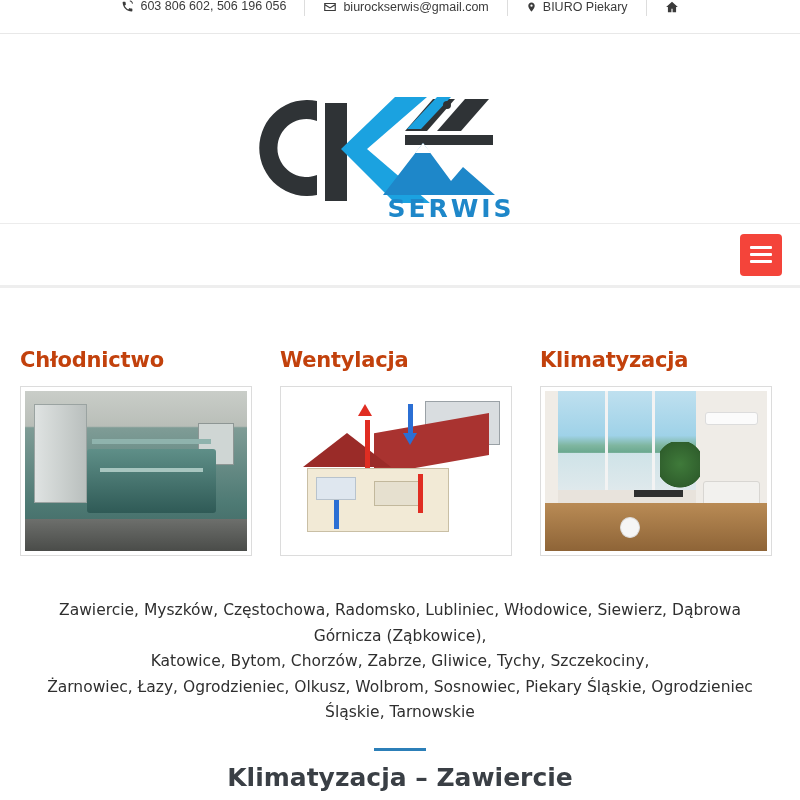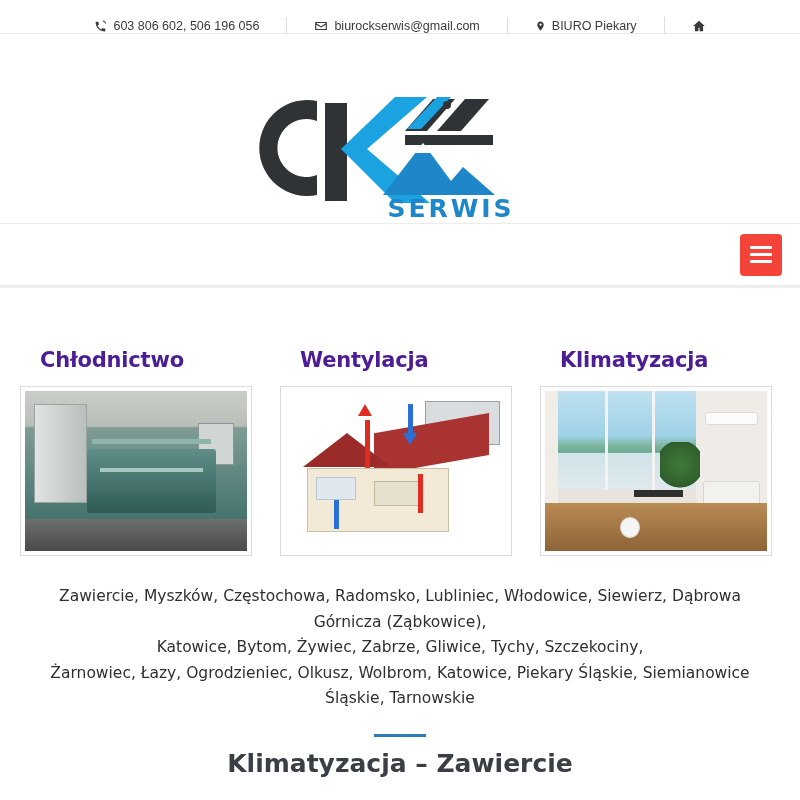--- a/index.html
+++ b/index.html
@@ -10,23 +10,23 @@
     font-family: "Liberation Sans", sans-serif;
     overflow: hidden;
   }
   .page { width: 800px; height: 800px; position: relative; background: #fff; }
 
   
   .topbar {
     height: 34px;
     border-bottom: 1px solid #e8e8e8;
     display: flex;
-    align-items: flex-end;
+    align-items: flex-start;
     justify-content: center;
-    gap: 13px;
+    gap: 4px;
     font-size: 12.5px;
     color: #3b3b3b;
   }
   .topbar-item {
     display: flex;
     align-items: center;
     gap: 6px;
     padding: 0 14px;
     white-space: nowrap;
     line-height: 1;
@@ -77,27 +77,26 @@
   }
 
   
   .cards {
     display: flex;
     gap: 28px;
     padding: 60px 20px 0 20px;
   }
   .card { width: 232px; }
   .card-title {
-    color: #4c1d95;
+    color: #c2410c;
     font-size: 21px;
     font-weight: bold;
     letter-spacing: -0.2px;
     margin-bottom: 14px;
     font-family: "DejaVu Sans", sans-serif;
-    margin-left: 20px;
   }
   .card-img {
     width: 232px;
     height: 170px;
     border: 1px solid #dcdcdc;
     padding: 4px;
     background: #fff;
     overflow: hidden;
   }
   .card-img .inner { width: 100%; height: 100%; position: relative; overflow: hidden; }
@@ -134,21 +133,21 @@
   .photo-vent .box { position: absolute; right: 3%; top: 6%; width: 34%; height: 28%; background: #d9dde0; border: 1px solid #9aa1a6; }
   .photo-vent .arrowUp { position: absolute; left: 33%; top: 8%; width: 0; height: 0; border-left: 7px solid transparent; border-right: 7px solid transparent; border-bottom: 12px solid #e02d22; }
   .photo-vent .stemUp { position: absolute; left: 36%; top: 18%; width: 5px; height: 30%; background: #e02d22; }
   .photo-vent .arrowDn { position: absolute; left: 53%; top: 26%; width: 0; height: 0; border-left: 7px solid transparent; border-right: 7px solid transparent; border-top: 12px solid #2b6fd4; }
   .photo-vent .stemDn { position: absolute; left: 55.5%; top: 8%; width: 5px; height: 19%; background: #2b6fd4; }
   .photo-vent .ductR { position: absolute; left: 60%; top: 52%; width: 5px; height: 24%; background: #e02d22; }
   .photo-vent .ductB { position: absolute; left: 22%; top: 68%; width: 5px; height: 18%; background: #2b6fd4; }
 
   
   .cities {
-    margin: 28px 24px 0 24px;
+    margin: 42px 24px 0 24px;
     text-align: center;
     font-size: 15.5px;
     line-height: 1.65;
     color: #2f2f2f;
     font-family: "DejaVu Sans", sans-serif;
   }
 
   
   .divider {
     width: 52px; height: 3px;
@@ -297,20 +296,20 @@
           <div class="floor2"></div>
           <div class="table"></div>
           <div class="ball"></div>
         </div>
       </div>
     </div>
   </div>
 
   <div class="cities">
     <div>Zawiercie, Myszków, Częstochowa, Radomsko, Lubliniec, Włodowice, Siewierz, Dąbrowa Górnicza (Ząbkowice),</div>
-    <div>Katowice, Bytom, Żywiec, Zabrze, Gliwice, Tychy, Szczekociny,</div>
-    <div>Żarnowiec, Łazy, Ogrodzieniec, Olkusz, Wolbrom, Katowice, Piekary Śląskie, Siemianowice Śląskie, Tarnowskie</div>
+    <div>Katowice, Bytom, Chorzów, Zabrze, Gliwice, Tychy, Szczekociny,</div>
+    <div>Żarnowiec, Łazy, Ogrodzieniec, Olkusz, Wolbrom, Sosnowiec, Piekary Śląskie, Ogrodzieniec Śląskie, Tarnowskie</div>
   </div>
 
   <div class="divider"></div>
   <div class="section-title">Klimatyzacja – Zawiercie</div>
 
 </div>
 
 </body></html>

